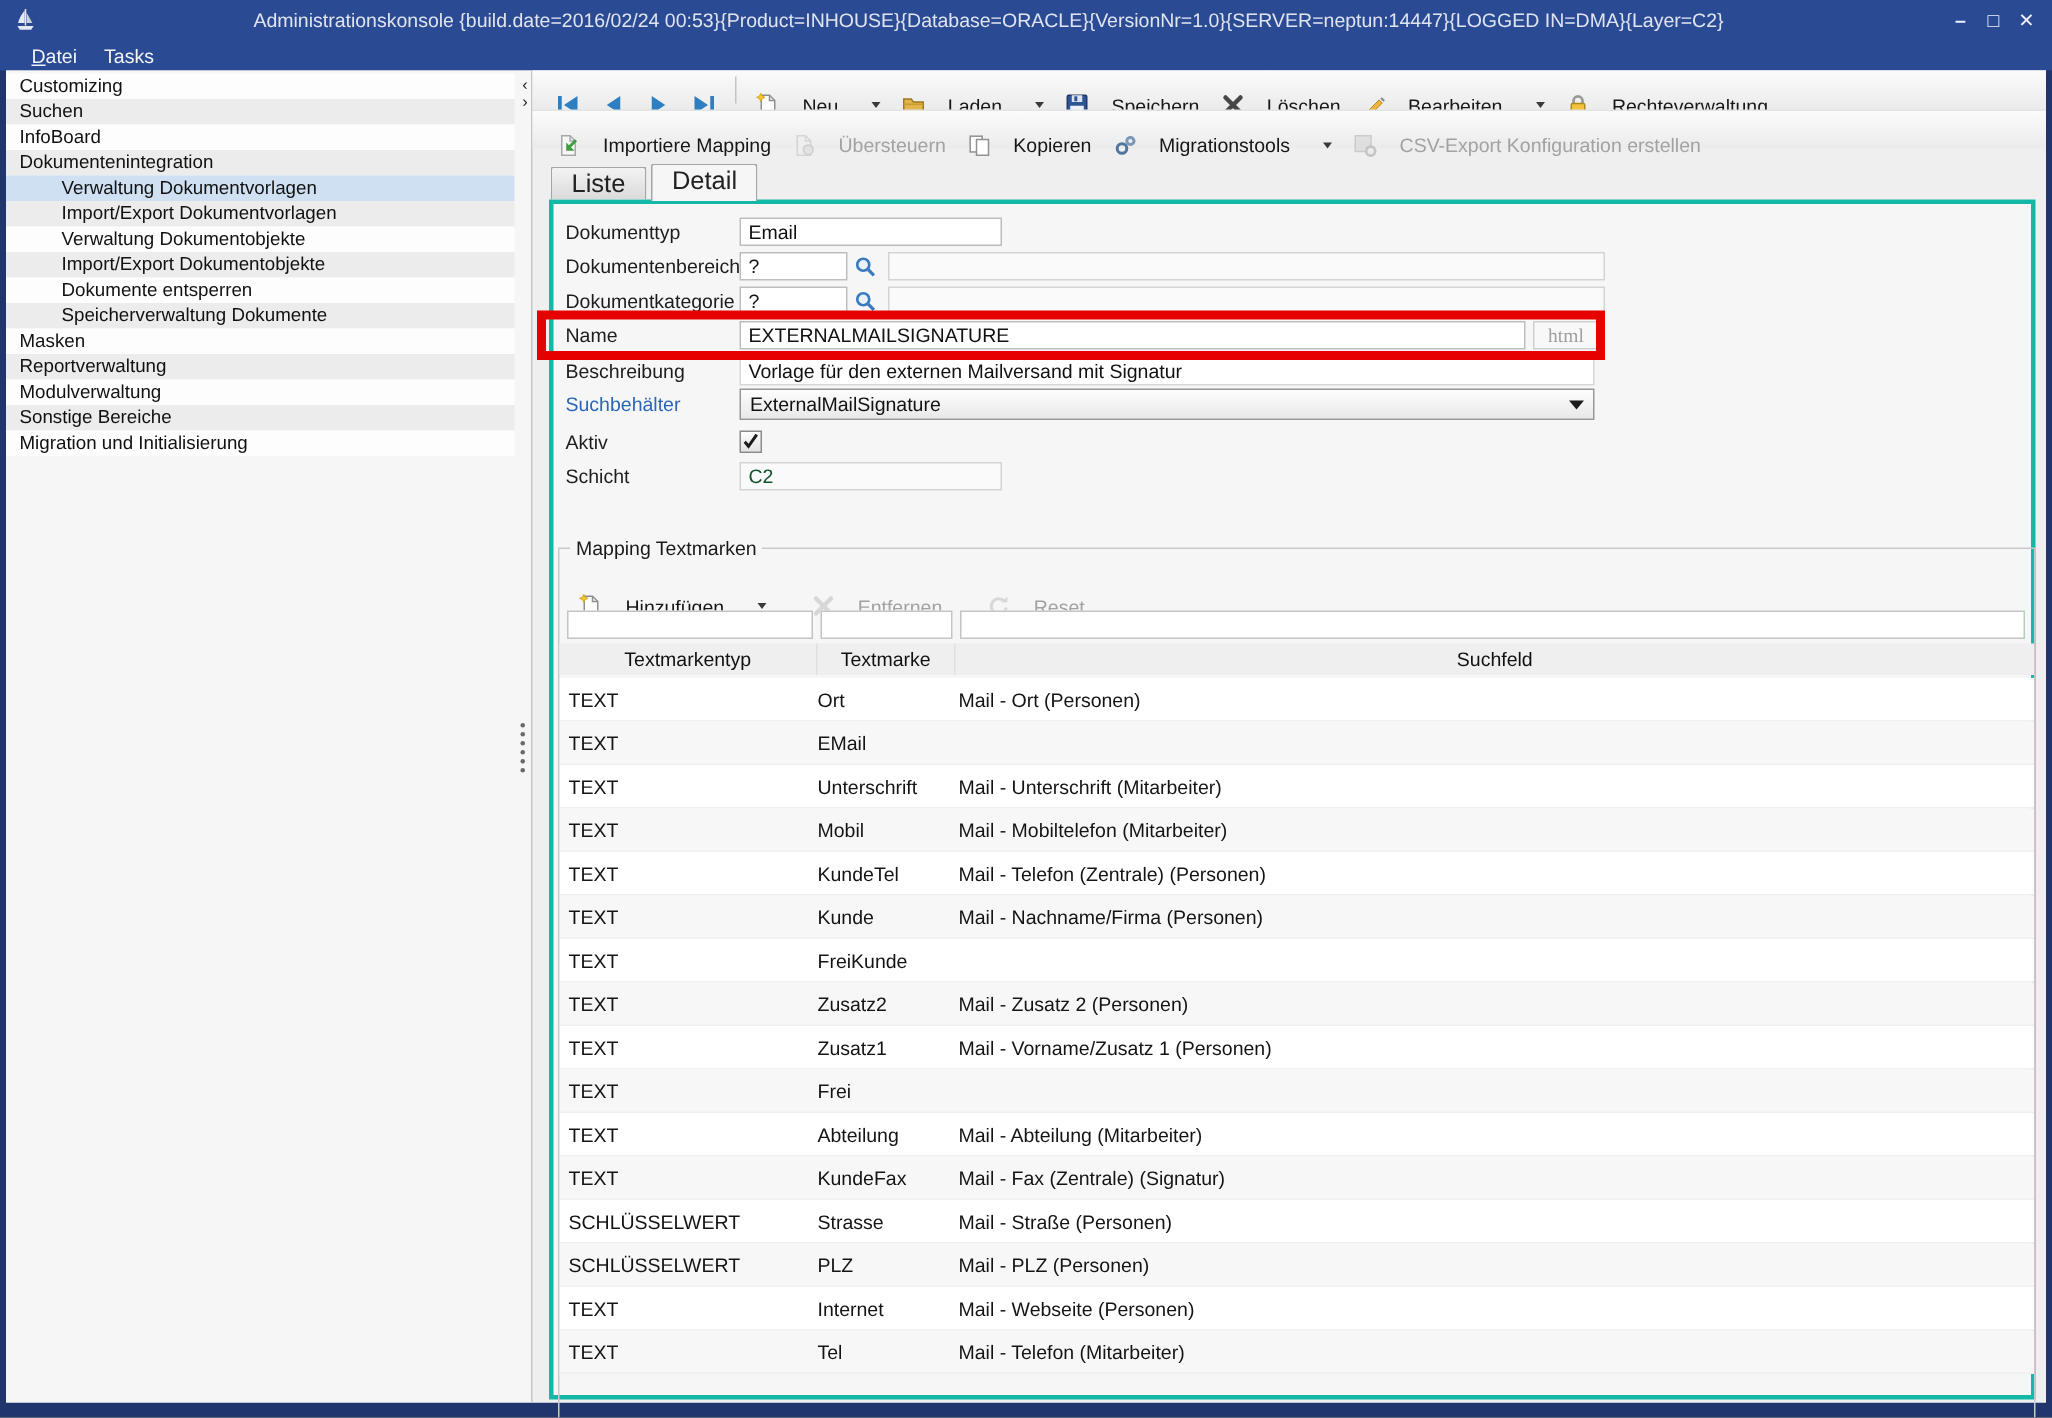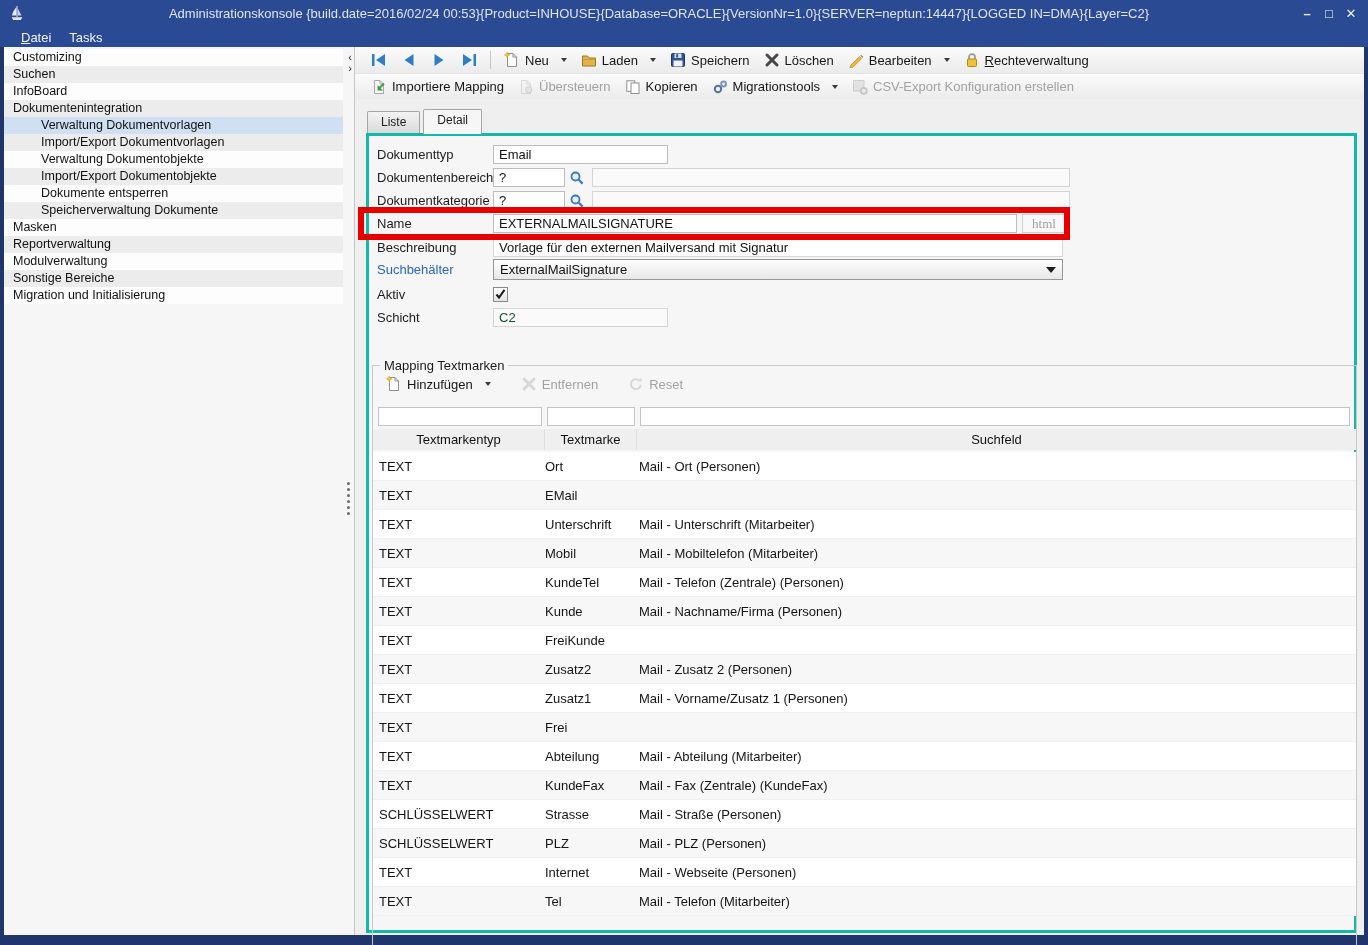--- a/index.html
+++ b/index.html
@@ -31,31 +31,31 @@
   .snav.sel{background:#cfe0f2;}
   .sb-arrows{position:absolute;left:341px;top:5px;width:10px;color:#222;font-size:11px;line-height:11px;text-align:center;}
   .dots{position:absolute;left:341px;top:432px;width:6px;}
   .dots i{display:block;width:3px;height:3px;border-radius:50%;background:#6a6a6a;margin:3px auto;}
 
   
   .content{position:absolute;left:350px;top:0;right:0;bottom:0;background:#efefef;border-left:1px solid #c6c6c6;}
   .tbar{position:absolute;left:0;right:0;height:26px;display:flex;align-items:center;padding-left:9px;background:linear-gradient(#fbfbfb,#ebebeb);}
   #toolbar-row1{top:0;}
   #toolbar-row2{top:26px;border-top:1px solid #e3e3e3;}
-  .tbtn{display:inline-flex;align-items:center;gap:5px;padding:2px 7px;font-size:13px;color:#161616;white-space:nowrap;}
+  .tbtn{display:inline-flex;align-items:center;gap:15px;padding:2px 7px;font-size:13px;color:#161616;white-space:nowrap;margin-top:20px;}
   .tbtn u{text-decoration:underline;}
   .tbtn.disabled{color:#a2a2a2;}
   .tbtn.disabled .ticon{filter:grayscale(1);opacity:.45;}
   .ticon{display:inline-flex;width:16px;height:16px;}
   .tsep{width:1px;height:18px;background:#c4c4c4;margin:0 6px;}
   .caret{width:0;height:0;border-left:3.5px solid transparent;border-right:3.5px solid transparent;border-top:4px solid #3a3a3a;margin-left:7px;}
 
   
   .tabbar{position:absolute;top:62px;left:12px;display:flex;gap:3px;z-index:2;}
-  .tab{height:22px;line-height:21px;margin-top:2px;padding:0 13px;font-size:12px;color:#222;background:linear-gradient(#f3f3f3,#dadada);border:1px solid #a5a5a5;border-bottom:none;border-radius:2px 2px 0 0;}
+  .tab{height:22px;line-height:21px;margin-top:2px;padding:0 13px;font-size:17px;color:#222;background:linear-gradient(#f3f3f3,#dadada);border:1px solid #a5a5a5;border-bottom:none;border-radius:2px 2px 0 0;}
   .tab.active{height:25px;margin-top:0;background:#f6f6f6;z-index:3;}
 
   
   .panel{position:absolute;top:86px;left:11px;right:7px;bottom:2px;background:#f6f6f6;border:3px solid #14b8a6;}
   .frow{position:absolute;left:8px;display:flex;align-items:center;height:21px;font-size:13px;}
   .r1{top:8px;} .r2{top:31px;} .r3{top:54px;} .r4{top:77px;} .r5{top:101px;} .r6{top:123px;} .r7{top:148px;} .r8{top:171px;}
   .flabel{width:116px;color:#1c1c1c;}
   .flabel.link{color:#2a66b8;}
   .fieldbox{height:19px;line-height:17px;border:1px solid #bdbdbd;background:#fff;padding:0 5px;font-size:13px;color:#111;overflow:hidden;white-space:nowrap;}
   .fieldbox.dis{background:#fafafa;color:#14532d;border-color:#d4d4d4;}
@@ -449,21 +449,21 @@
                 <div class="tc3"></div>
               </div>
               <div class="trow">
                 <div class="tc1">TEXT</div>
                 <div class="tc2">Abteilung</div>
                 <div class="tc3">Mail - Abteilung (Mitarbeiter)</div>
               </div>
               <div class="trow alt">
                 <div class="tc1">TEXT</div>
                 <div class="tc2">KundeFax</div>
-                <div class="tc3">Mail - Fax (Zentrale) (KundeFax)</div>
+                <div class="tc3">Mail - Fax (Zentrale) (Signatur)</div>
               </div>
               <div class="trow">
                 <div class="tc1">SCHLÜSSELWERT</div>
                 <div class="tc2">Strasse</div>
                 <div class="tc3">Mail - Straße (Personen)</div>
               </div>
               <div class="trow alt">
                 <div class="tc1">SCHLÜSSELWERT</div>
                 <div class="tc2">PLZ</div>
                 <div class="tc3">Mail - PLZ (Personen)</div>

